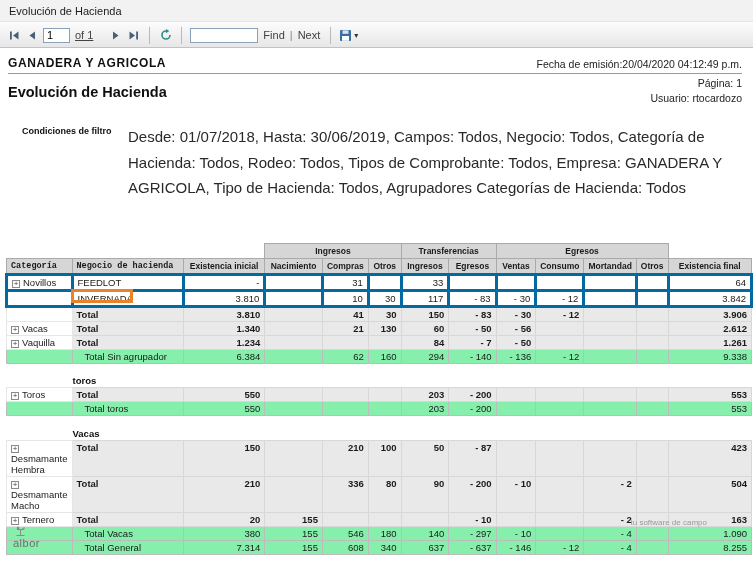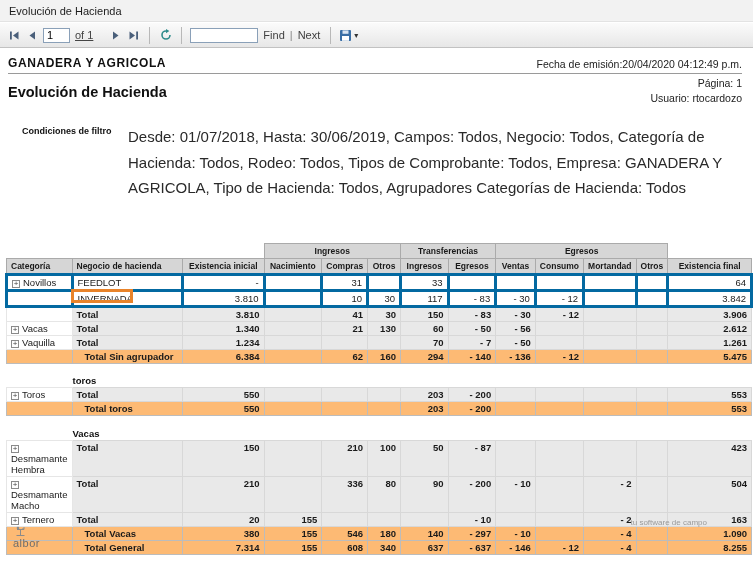--- a/index.html
+++ b/index.html
@@ -44,29 +44,29 @@
   .filters { display:flex; margin:18px 0 0 22px; }
   .flabel { width:106px; font-size:9px; font-weight:bold; color:#101010; padding-top:2px; }
   .ftext { width:618px; font-size:15px; color:#2a2a2a; line-height:1.7; }
 
   
   table.rpt { border-collapse:collapse; table-layout:fixed; margin:42px 0 0 5px; font-size:9.5px; color:#1a1a1a; }
   table.rpt td, table.rpt th { vertical-align:top; }
   td.noh { border:none; background:none; padding:0; }
   th.ghd { background:#d6d6d6; border:1px solid #aaaaaa; font-size:8.5px; font-weight:bold; text-align:center; padding:2px 0; }
   th.chd { background:#d6d6d6; border:1px solid #aaaaaa; font-size:8.5px; font-weight:bold; padding:2px 4px; white-space:nowrap; overflow:hidden; }
-  .al { text-align:left; } .ar { text-align:center; }
+  .al { text-align:left;font-family:Liberation Mono, monospace; } .ar { text-align:center; }
   table.rpt td { padding:1px 4px; height:14px; }
   tr.rg td { border:none; padding-top:7px; padding-bottom:1px; }
   .glabel { font-weight:bold; font-size:9.5px; padding-left:62px; color:#101010; }
   tr.rsp td { border:none; height:5px; padding:0; }
   tr.rd td { border:3px solid #0369a1; background:#fff; }
   tr.rs td { border:1px solid #d8d8d8; background:#e9e9e9; font-weight:bold; }
   tr.rs td.catc { background:#fff; border-color:#e6e6e6; font-weight:normal; }
-  tr.rG td { border:1px solid #bcbcbc; background:#fdba74; font-weight:bold;padding-left:12px; }
+  tr.rG td { border:1px solid #bcbcbc; background:#86efac; font-weight:normal;padding-left:12px; }
   td.num { text-align:right; }
   td.catc { font-weight:normal; }
   td.negc { position:relative; }
   .exp {
     display:inline-block; width:8px; height:8px; border:1px solid #8a8a8a; background:#fdfdfd;
     font-size:8px; line-height:6px; text-align:center; color:#444; margin-right:3px; cursor:pointer;
   }
   .hl-box { position:absolute; left:-3px; top:-3px; width:62px; height:14px; border:3px solid #e8832a; pointer-events:none; }
 
   
@@ -248,42 +248,42 @@
           <td class="num"></td>
           <td class="num">2.612</td>
         </tr>
         <tr class="rs">
           <td class="catc"><span class="exp">+</span><span>Vaquilla</span></td>
           <td class="negc">Total</td>
           <td class="num">1.234</td>
           <td class="num"></td>
           <td class="num"></td>
           <td class="num"></td>
-          <td class="num">70</td>
+          <td class="num">84</td>
           <td class="num">- 7</td>
           <td class="num">- 50</td>
           <td class="num"></td>
           <td class="num"></td>
           <td class="num"></td>
           <td class="num">1.261</td>
         </tr>
         <tr class="rG">
           <td class="catc"></td>
           <td class="negc">Total Sin agrupador</td>
           <td class="num">6.384</td>
           <td class="num"></td>
           <td class="num">62</td>
           <td class="num">160</td>
           <td class="num">294</td>
           <td class="num">- 140</td>
           <td class="num">- 136</td>
           <td class="num">- 12</td>
           <td class="num"></td>
           <td class="num"></td>
-          <td class="num">5.475</td>
+          <td class="num">9.338</td>
         </tr>
         <tr class="rsp">
           <td colspan="13"></td>
         </tr>
         <tr class="rg">
           <td colspan="13">
             <div class="glabel">toros</div>
           </td>
         </tr>
         <tr class="rs">

